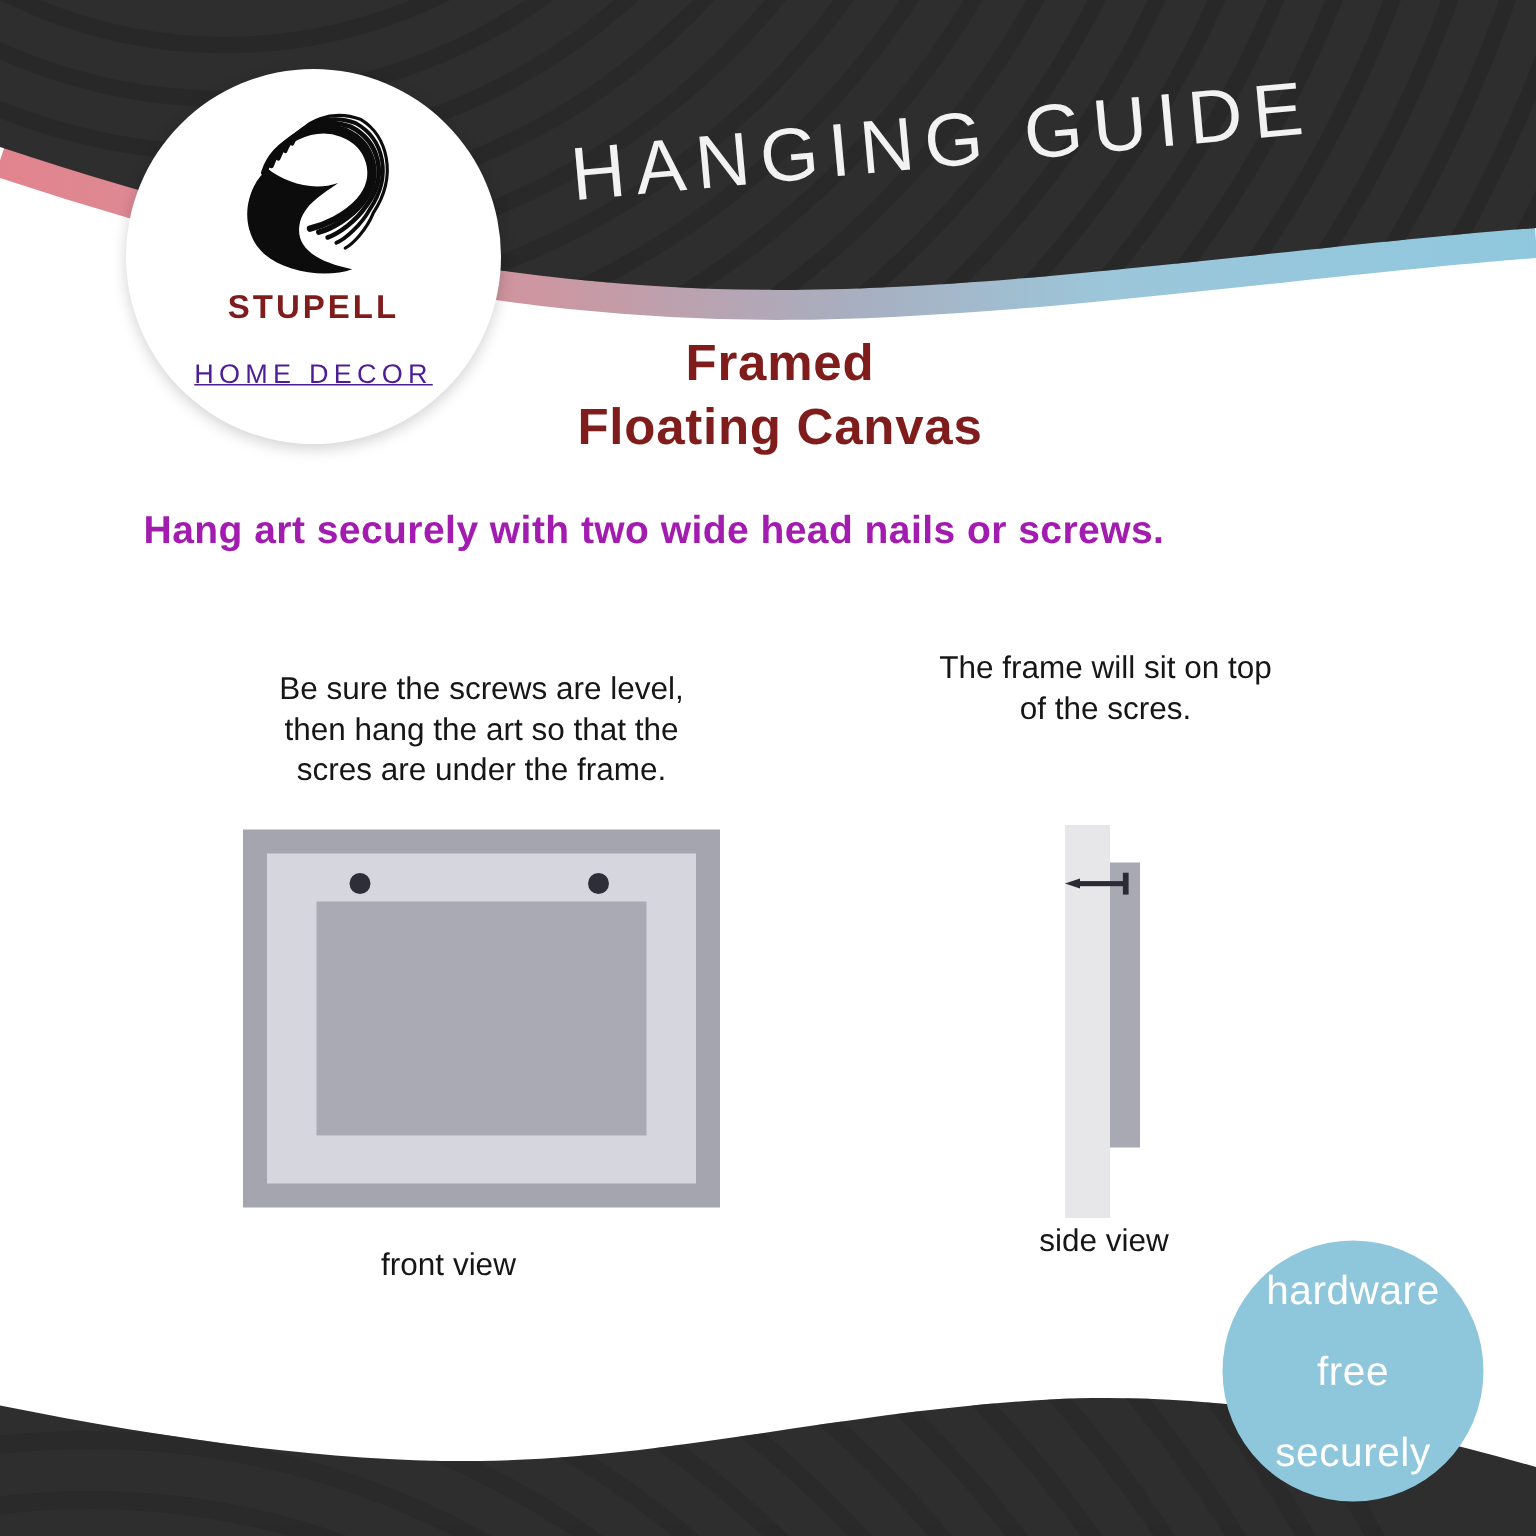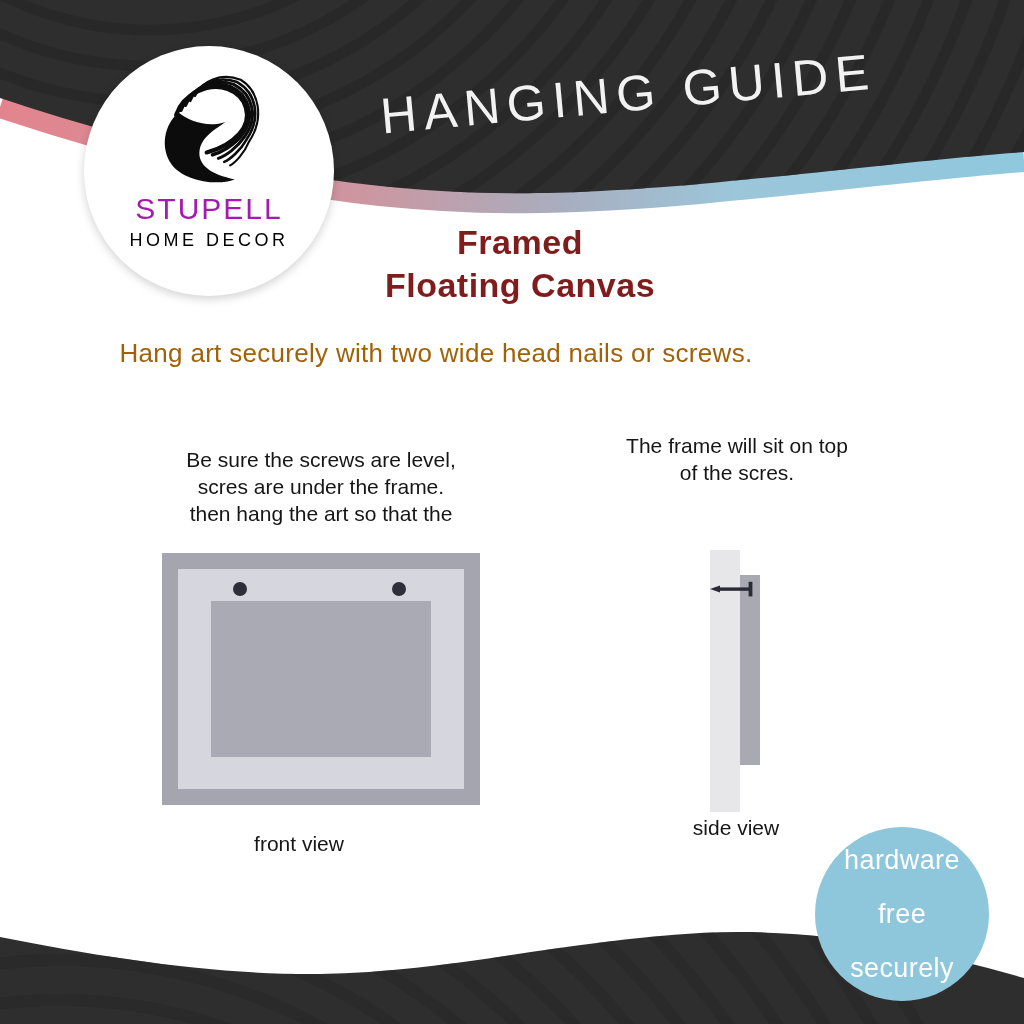--- a/index.html
+++ b/index.html
@@ -15,31 +15,31 @@
     transform:rotate(-5.2deg);
     color:#f2f2f2;font-size:50px;font-weight:500;letter-spacing:7px;white-space:nowrap;
   }
   
   .logo-circle{
     position:absolute;left:84px;top:46px;width:250px;height:250px;border-radius:50%;
     background:#ffffff;z-index:2;box-shadow:0 3px 10px rgba(0,0,0,0.18);
     display:flex;flex-direction:column;align-items:center;
   }
   .logo-circle svg{margin-top:22px;}
-  .brand-name{font-size:30px;font-weight:400;letter-spacing:2px;color:#a21caf;margin-top:2px;}
-  .brand-tagline{font-size:18px;font-weight:400;letter-spacing:3.5px;color:#000000;margin-top:4px;}
+  .brand-name{font-size:22px;font-weight:700;letter-spacing:2px;color:#7f1d1d;margin-top:2px;}
+  .brand-tagline{font-size:18px;font-weight:400;letter-spacing:3.5px;color:#4c1d95;margin-top:21px;text-decoration:underline;}
   
   .product-title{
     position:absolute;left:260px;top:221px;width:520px;z-index:1;
     text-align:center;font-size:34px;font-weight:700;line-height:43px;color:#7f1d1d;
     letter-spacing:0.5px;
   }
   .product-subtitle{
     position:absolute;left:0;top:338px;width:872px;z-index:1;
-    text-align:center;font-size:26px;font-weight:400;color:#a16207;letter-spacing:0.3px;
+    text-align:center;font-size:26px;font-weight:700;color:#a21caf;letter-spacing:0.3px;
   }
   
   .instr{position:absolute;z-index:1;text-align:center;font-size:21px;font-weight:500;
          line-height:27px;color:#161616;}
   .instr-front{left:146px;top:446px;width:350px;}
   .instr-side{left:562px;top:432px;width:350px;}
   
   .frame-outer{position:absolute;left:162px;top:553px;width:318px;height:252px;
                background:#a4a5af;z-index:1;}
   .frame-mat{position:absolute;left:16px;top:16px;right:16px;bottom:16px;background:#d6d7de;}
@@ -154,22 +154,22 @@
   </div>
 
   <div class="product-title">
     <div>Framed</div>
     <div>Floating Canvas</div>
   </div>
   <div class="product-subtitle">Hang art securely with two wide head nails or screws.</div>
 
   <div class="instr instr-front">
     <div>Be sure the screws are level,</div>
+    <div>then hang the art so that the</div>
     <div>scres are under the frame.</div>
-    <div>then hang the art so that the</div>
   </div>
 
   <div class="instr instr-side">
     <div>The frame will sit on top</div>
     <div>of the scres.</div>
   </div>
 
   <div class="frame-outer">
     <div class="frame-mat">
       <div class="frame-canvas"></div>

